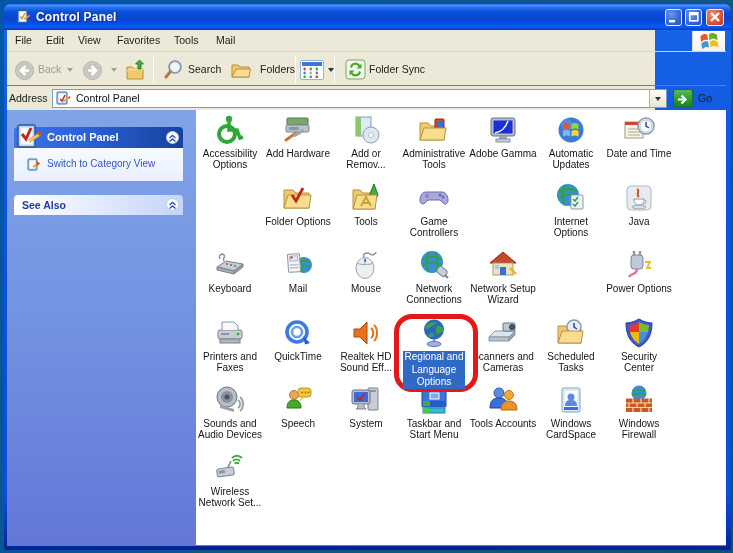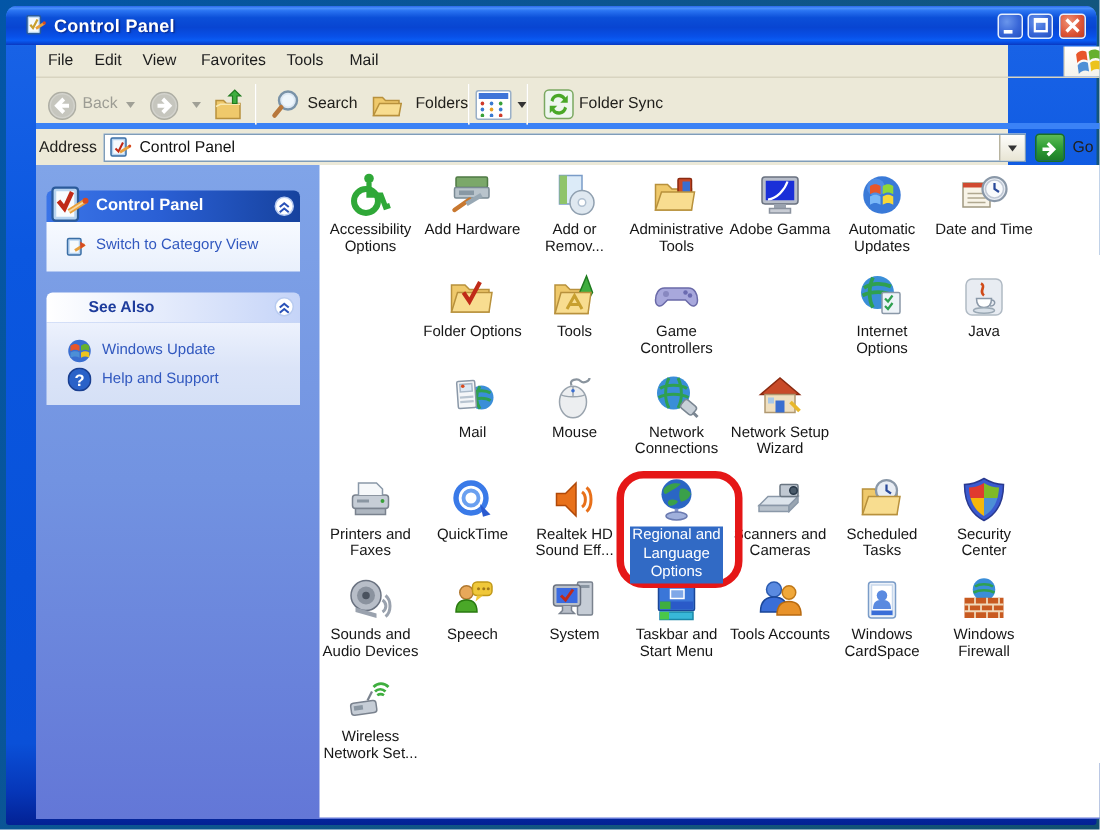--- a/index.html
+++ b/index.html
@@ -8,45 +8,45 @@
 background:linear-gradient(180deg,#4a96f8 0%,#1862e6 5%,#0b57e0 30%,#0852da 70%,#0a50d8 90%,#0636b8 96%,#032194 100%)}
 .titlebar{position:absolute;left:0;top:0;width:100%;height:26px;border-radius:7px 7px 0 0;
 background:linear-gradient(180deg,#2a68ec 0%,#4a90fa 6%,#2a74f2 12%,#0b4fd8 30%,#0845d2 55%,#0850e8 78%,#0a5cf4 88%,#0848d8 95%,#0a38c0 100%)}
 .ttxt{position:absolute;left:32px;top:0;line-height:27px;color:#fff;font-weight:bold;font-size:12px;text-shadow:1px 1px 1px #0a2a8a;letter-spacing:.2px}
 .tico{position:absolute;left:13px;top:5px}
 .tbtn{position:absolute;top:5px;width:17px;height:17px;border-radius:3px;border:1px solid #e8f0fc}
 .bmin{left:661px;background:radial-gradient(circle at 35% 30%,#6a96ec 0%,#3967d8 55%,#2450c0 100%)}
 .bmax{left:681px;background:radial-gradient(circle at 35% 30%,#6a96ec 0%,#3967d8 55%,#2450c0 100%)}
 .bcls{left:702px;width:18px;background:radial-gradient(circle at 35% 30%,#ee9275 0%,#dd5538 55%,#c03a20 100%)}
 .tbtn svg{display:block;margin:2px auto 0}
-.client{position:absolute;left:20px;top:26px;width:648px;height:516px;background:#ece9d8}
+.client{position:absolute;left:3px;top:26px;width:648px;height:516px;background:#ece9d8}
 .menubar{position:absolute;left:0;top:0;width:719px;height:22px;border-bottom:1px solid #d8d4c0}
 .menubar span{position:absolute;top:0;line-height:21px;font-size:10.5px;color:#1c1c1c}
 .logo{position:absolute;right:1px;top:1px;width:33px;height:20px;background:linear-gradient(180deg,#ffffff 0%,#f4f3ec 100%);border-left:1px solid #ddd9c8}
-.toolbar{position:absolute;left:0;top:23px;width:719px;height:33px;border-bottom:4px solid #3b82f6}
+.toolbar{position:absolute;left:0;top:23px;width:719px;height:33px;border-bottom:1px solid #3b82f6}
 .toolbar .txt{position:absolute;top:0;line-height:33px;font-size:10.5px;color:#21201c}
 .tsep{position:absolute;top:3px;height:27px;width:1px;background:#c8c4ae;border-right:1px solid #fff}
 .caret{position:absolute;width:0;height:0;border-left:3.5px solid transparent;border-right:3.5px solid transparent;top:15px}
 .addr{position:absolute;left:0;top:57px;width:719px;height:23px}
 .addr .lbl{position:absolute;left:7px;top:0;line-height:22px;font-size:10.5px;color:#21201c}
 .combo{position:absolute;left:45px;top:2px;width:615px;height:19px;background:#fff;border:1px solid #7f9db9}
 .combo .ctext{position:absolute;left:23px;top:0;line-height:17px;font-size:10.5px;color:#111}
 .cbtn{position:absolute;right:0;top:0;width:17px;height:17px;background:linear-gradient(180deg,#fdfdfb,#e8e5d4);border-left:1px solid #b8b4a0}
 .gobtn{position:absolute;left:666px;top:2px;width:20px;height:19px;border-radius:3px;
 background:linear-gradient(180deg,#5dbb57 0%,#2f9e35 50%,#1d7c28 100%);border:1px solid #1a6f24}
 .gotxt{position:absolute;left:691px;top:0;line-height:22px;font-size:10.5px;color:#21201c}
 .content{position:absolute;left:0;top:80px;width:719px;height:436px;background:linear-gradient(180deg,#80a4e8 0%,#7293e1 48%,#6377d7 100%)}
 .main{position:absolute;left:189px;top:0;width:530px;height:435px;background:#fff}
 .panel{position:absolute;left:7px;width:169px}
 .phead1{height:21px;border-radius:4px 4px 0 0;background:linear-gradient(90deg,#3a74e8 0%,#2a5fd4 45%,#16429e 100%)}
 .phead1 .pt{margin-left:33px;line-height:21px;color:#fff;font-weight:bold;font-size:11px}
 .pbody{background:linear-gradient(180deg,#f7faff 0%,#e9f0fc 100%)}
 .pbody2{background:linear-gradient(180deg,#edf2fd 0%,#dbe4f8 55%,#d5e0f6 100%)}
 .phead2{height:20px;border-radius:4px 4px 0 0;background:linear-gradient(90deg,#ffffff 0%,#c5d4f8 100%)}
-.phead2 .pt{margin-left:28px;line-height:20px;color:#1e3c9c;font-weight:bold;font-size:10.5px}
+.phead2 .pt{margin-left:8px;line-height:20px;color:#1e3c9c;font-weight:bold;font-size:10.5px}
 .chev{position:absolute;right:4px;top:4px;width:13px;height:13px;border-radius:50%;background:#fff;border:1px solid #b8cbf0}
 .plink{font-size:10px;color:#3158bf}
 .cell{position:absolute;width:68px;text-align:center}
 .cell .lab{margin-top:2px;font-size:10px;line-height:11px;color:#161616;white-space:nowrap}
 .ic{display:block;margin:0 auto}
 .ring{position:absolute;left:198px;top:204px;width:84px;height:78px;border:5px solid #e51717;border-radius:18px}
 .sel{display:inline-block;background:#316ac5;color:#fff;padding:0 2px;font-size:10px;line-height:12.5px;margin-top:2px;white-space:nowrap}
 </style></head>
 <body>
 <div class="win">
@@ -276,20 +276,32 @@
 <div class="cell" style="left:409px;top:72px">
             <svg class="ic" width="32" height="32" viewBox="0 0 32 32">
               <rect x="4" y="4" width="24" height="24" rx="4" fill="#e8ecf2" stroke="#b0bac4"></rect>
               <path d="M14 7 C18 9 12 12 16 15" stroke="#d04a18" stroke-width="1.8" fill="none"></path>
               <path d="M11 17 h10 c0 4 -2 6 -5 6 c-3 0 -5 -2 -5 -6 Z" fill="#fff" stroke="#8a98a8"></path>
               <path d="M21 18 c3 0 3 4 -1 4" fill="none" stroke="#8a98a8"></path>
               <ellipse cx="16" cy="25" rx="7" ry="1.8" fill="#d8e0e8" stroke="#9aa8b4"></ellipse>
             </svg>
             <div class="lab">Java</div>
           </div>
+<div class="cell" style="left:0px;top:139px">
+            <svg class="ic" width="32" height="32" viewBox="0 0 32 32">
+              <path d="M3 18 L12 12 L29 15 L20 22 Z" fill="#c8ccd4" stroke="#7a828e"></path>
+              <path d="M3 18 L3 21 L20 25 L20 22 Z" fill="#a8aeb8" stroke="#7a828e"></path>
+              <path d="M20 22 L29 15 L29 18 L20 25 Z" fill="#9aa0ac" stroke="#7a828e"></path>
+              <path d="M6 10 C4 6 8 4 10 6 C12 8 8 9 10 12" stroke="#8a929e" stroke-width="1.5" fill="none"></path>
+              <circle cx="13" cy="15" r="1" fill="#d84a20"></circle>
+              <circle cx="17" cy="16" r="1" fill="#3a6ed0"></circle>
+              <circle cx="21" cy="17" r="1" fill="#38a038"></circle>
+            </svg>
+            <div class="lab">Keyboard</div>
+          </div>
 <div class="cell" style="left:68px;top:139px">
             <svg class="ic" width="32" height="32" viewBox="0 0 32 32">
               <circle cx="22" cy="16" r="8" fill="#3a8ed8"></circle>
               <path d="M16 13 C19 11 25 11 28 13 M15 18 C19 16 25 16 28 18 M21 8.5 C18 13 18 19 21 23.5" stroke="#2fa050" stroke-width="2" fill="none"></path>
               <rect x="6" y="5" width="12" height="18" rx="1" fill="#f4f6f8" stroke="#8a98a8" transform="rotate(-4 12 14)"></rect>
               <rect x="8" y="7" width="8" height="5" fill="#dce8f4" stroke="#a8b8c8" transform="rotate(-4 12 14)"></rect>
               <circle cx="9.5" cy="8.5" r="1.2" fill="#d84a20"></circle>
               <rect x="7.5" y="15" width="9" height="1.5" fill="#b8c4d0" transform="rotate(-4 12 14)"></rect>
               <rect x="7.5" y="18" width="9" height="1.5" fill="#b8c4d0" transform="rotate(-4 12 14)"></rect>
             </svg>
@@ -315,20 +327,29 @@
           </div>
 <div class="cell" style="left:273px;top:139px">
             <svg class="ic" width="32" height="32" viewBox="0 0 32 32">
               <path d="M3 14 L16 3 L29 14 Z" fill="#c84a28" stroke="#8a2a10"></path>
               <rect x="6" y="14" width="20" height="12" fill="#f0e0c0" stroke="#b09870"></rect>
               <rect x="13" y="18" width="6" height="8" fill="#3a6ed0"></rect>
               <rect x="8" y="16" width="4" height="4" fill="#a8c8e8"></rect>
               <path d="M23 19 L29 25" stroke="#e8b82a" stroke-width="2.5"></path>
             </svg>
             <div class="lab">Network Setup<br>Wizard</div>
+          </div>
+<div class="cell" style="left:409px;top:139px">
+            <svg class="ic" width="32" height="32" viewBox="0 0 32 32">
+              <rect x="8" y="6" width="12" height="14" rx="3" fill="#c0c8d8" stroke="#7a8698"></rect>
+              <path d="M11 6 L11 2 M17 6 L17 2" stroke="#8a96a8" stroke-width="2.5"></path>
+              <path d="M14 20 C14 26 8 24 6 28" stroke="#d87a9a" stroke-width="2.5" fill="none"></path>
+              <path d="M22 13 L27 13 L24 19 L28 19" stroke="#e8c020" stroke-width="1.8" fill="none"></path>
+            </svg>
+            <div class="lab">Power Options</div>
           </div>
 <div class="cell" style="left:0px;top:207px">
             <svg class="ic" width="32" height="32" viewBox="0 0 32 32">
               <rect x="4" y="13" width="24" height="9" rx="2" fill="#c6cdd6" stroke="#7a828e"></rect>
               <path d="M8 13 L8 5 L20 5 L24 9 L24 13" fill="#f6f8fa" stroke="#8a98a8"></path>
               <rect x="6" y="22" width="20" height="4" fill="#aeb6c0" stroke="#7a828e"></rect>
               <circle cx="24" cy="17" r="1.3" fill="#38a038"></circle>
               <rect x="7" y="16" width="8" height="2" fill="#8a96a2"></rect>
             </svg>
             <div class="lab">Printers and<br>Faxes</div>
@@ -500,31 +521,16 @@
       </div>
       <div class="panel" style="top:85px">
         <div class="phead2">
             <div class="pt">See Also</div>
           <div class="chev" style="top:3px">
               <svg width="9" height="9" viewBox="0 0 9 9" style="display:block;margin:2px auto 0">
                 <path d="M1.5 4 L4.5 1.5 L7.5 4 M1.5 7.5 L4.5 5 L7.5 7.5" stroke="#2a52b8" stroke-width="1.4" fill="none"></path>
               </svg>
             </div>
         </div>
-        <div class="pbody pbody2" style="height:55px;position:relative">
-          <svg style="position:absolute;left:14px;top:11px" width="16" height="16" viewBox="0 0 16 16">
-            <circle cx="8" cy="8" r="7.5" fill="#3a6ed0"></circle>
-            <path d="M2 4.5 C4.5 3 6 3 8 4.5 L8 8 C6 6.8 4.5 6.8 2 8 Z" fill="#e8562a"></path>
-            <path d="M9 4.5 C11 3 12.5 3 14.5 4.5 L14.5 8 C12.5 6.8 11 6.8 9 8 Z" fill="#66b02e"></path>
-            <path d="M2 9 C4.5 7.8 6 7.8 8 9 L8 12.5 C6 11.3 4.5 11.3 2 12.5 Z" fill="#4d8fd6"></path>
-            <path d="M9 9 C11 7.8 12.5 7.8 14.5 9 L14.5 12.5 C12.5 11.3 11 11.3 9 12.5 Z" fill="#ecc31e"></path>
-          </svg>
-          <div class="plink" style="position:absolute;left:37px;top:13px">Windows Update</div>
-          <svg style="position:absolute;left:14px;top:30px" width="16" height="16" viewBox="0 0 16 16">
-            <circle cx="8" cy="8" r="7.5" fill="#2a62c8" stroke="#1a3f90"></circle>
-            <text x="8" y="12" font-size="11" font-weight="bold" fill="#fff" text-anchor="middle" font-family="Liberation Sans">?</text>
-          </svg>
-          <div class="plink" style="position:absolute;left:37px;top:32px">Help and Support</div>
-        </div>
       </div>
     </div>
   </div>
 </div>
 
 </body></html>

